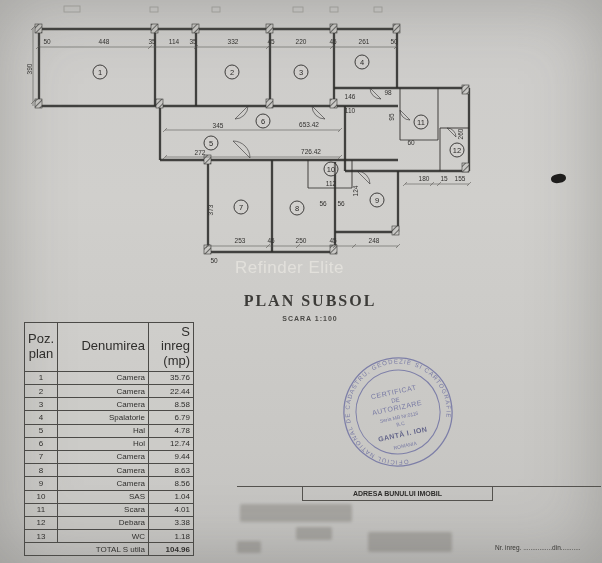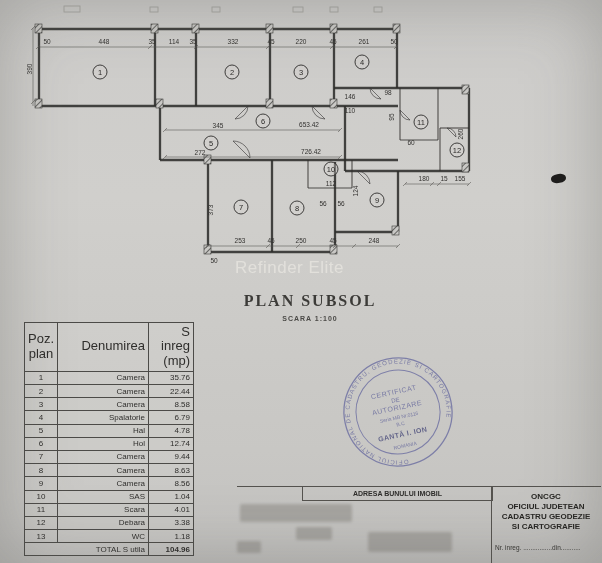--- a/index.html
+++ b/index.html
@@ -335,26 +335,20 @@
       <text class="st s-small" x="60" y="74">B.C</text>
       <text class="st s-name" x="60" y="85">GANTĂ I. ION</text>
       <text class="st s-small" x="60" y="96">ROMANIA</text>
     </g>
   </svg>
 
   <div class="footer">
     <div class="adresa-box">
       <div class="adresa-label">ADRESA BUNULUI IMOBIL</div>
     </div>
-    <div class="oncgc-box">
-      <div class="oncgc-line">ONCGC</div>
-      <div class="oncgc-line">OFICIUL JUDETEAN</div>
-      <div class="oncgc-line">CADASTRU GEODEZIE</div>
-      <div class="oncgc-line">SI CARTOGRAFIE</div>
-    </div>
     <div class="nr-inreg">Nr. inreg. ................din...........</div>
   </div>
 
   <div class="redact r1"></div>
   <div class="redact r2"></div>
   <div class="redact r3"></div>
   <div class="redact r4"></div>
 
   <div class="blob"></div>
 

